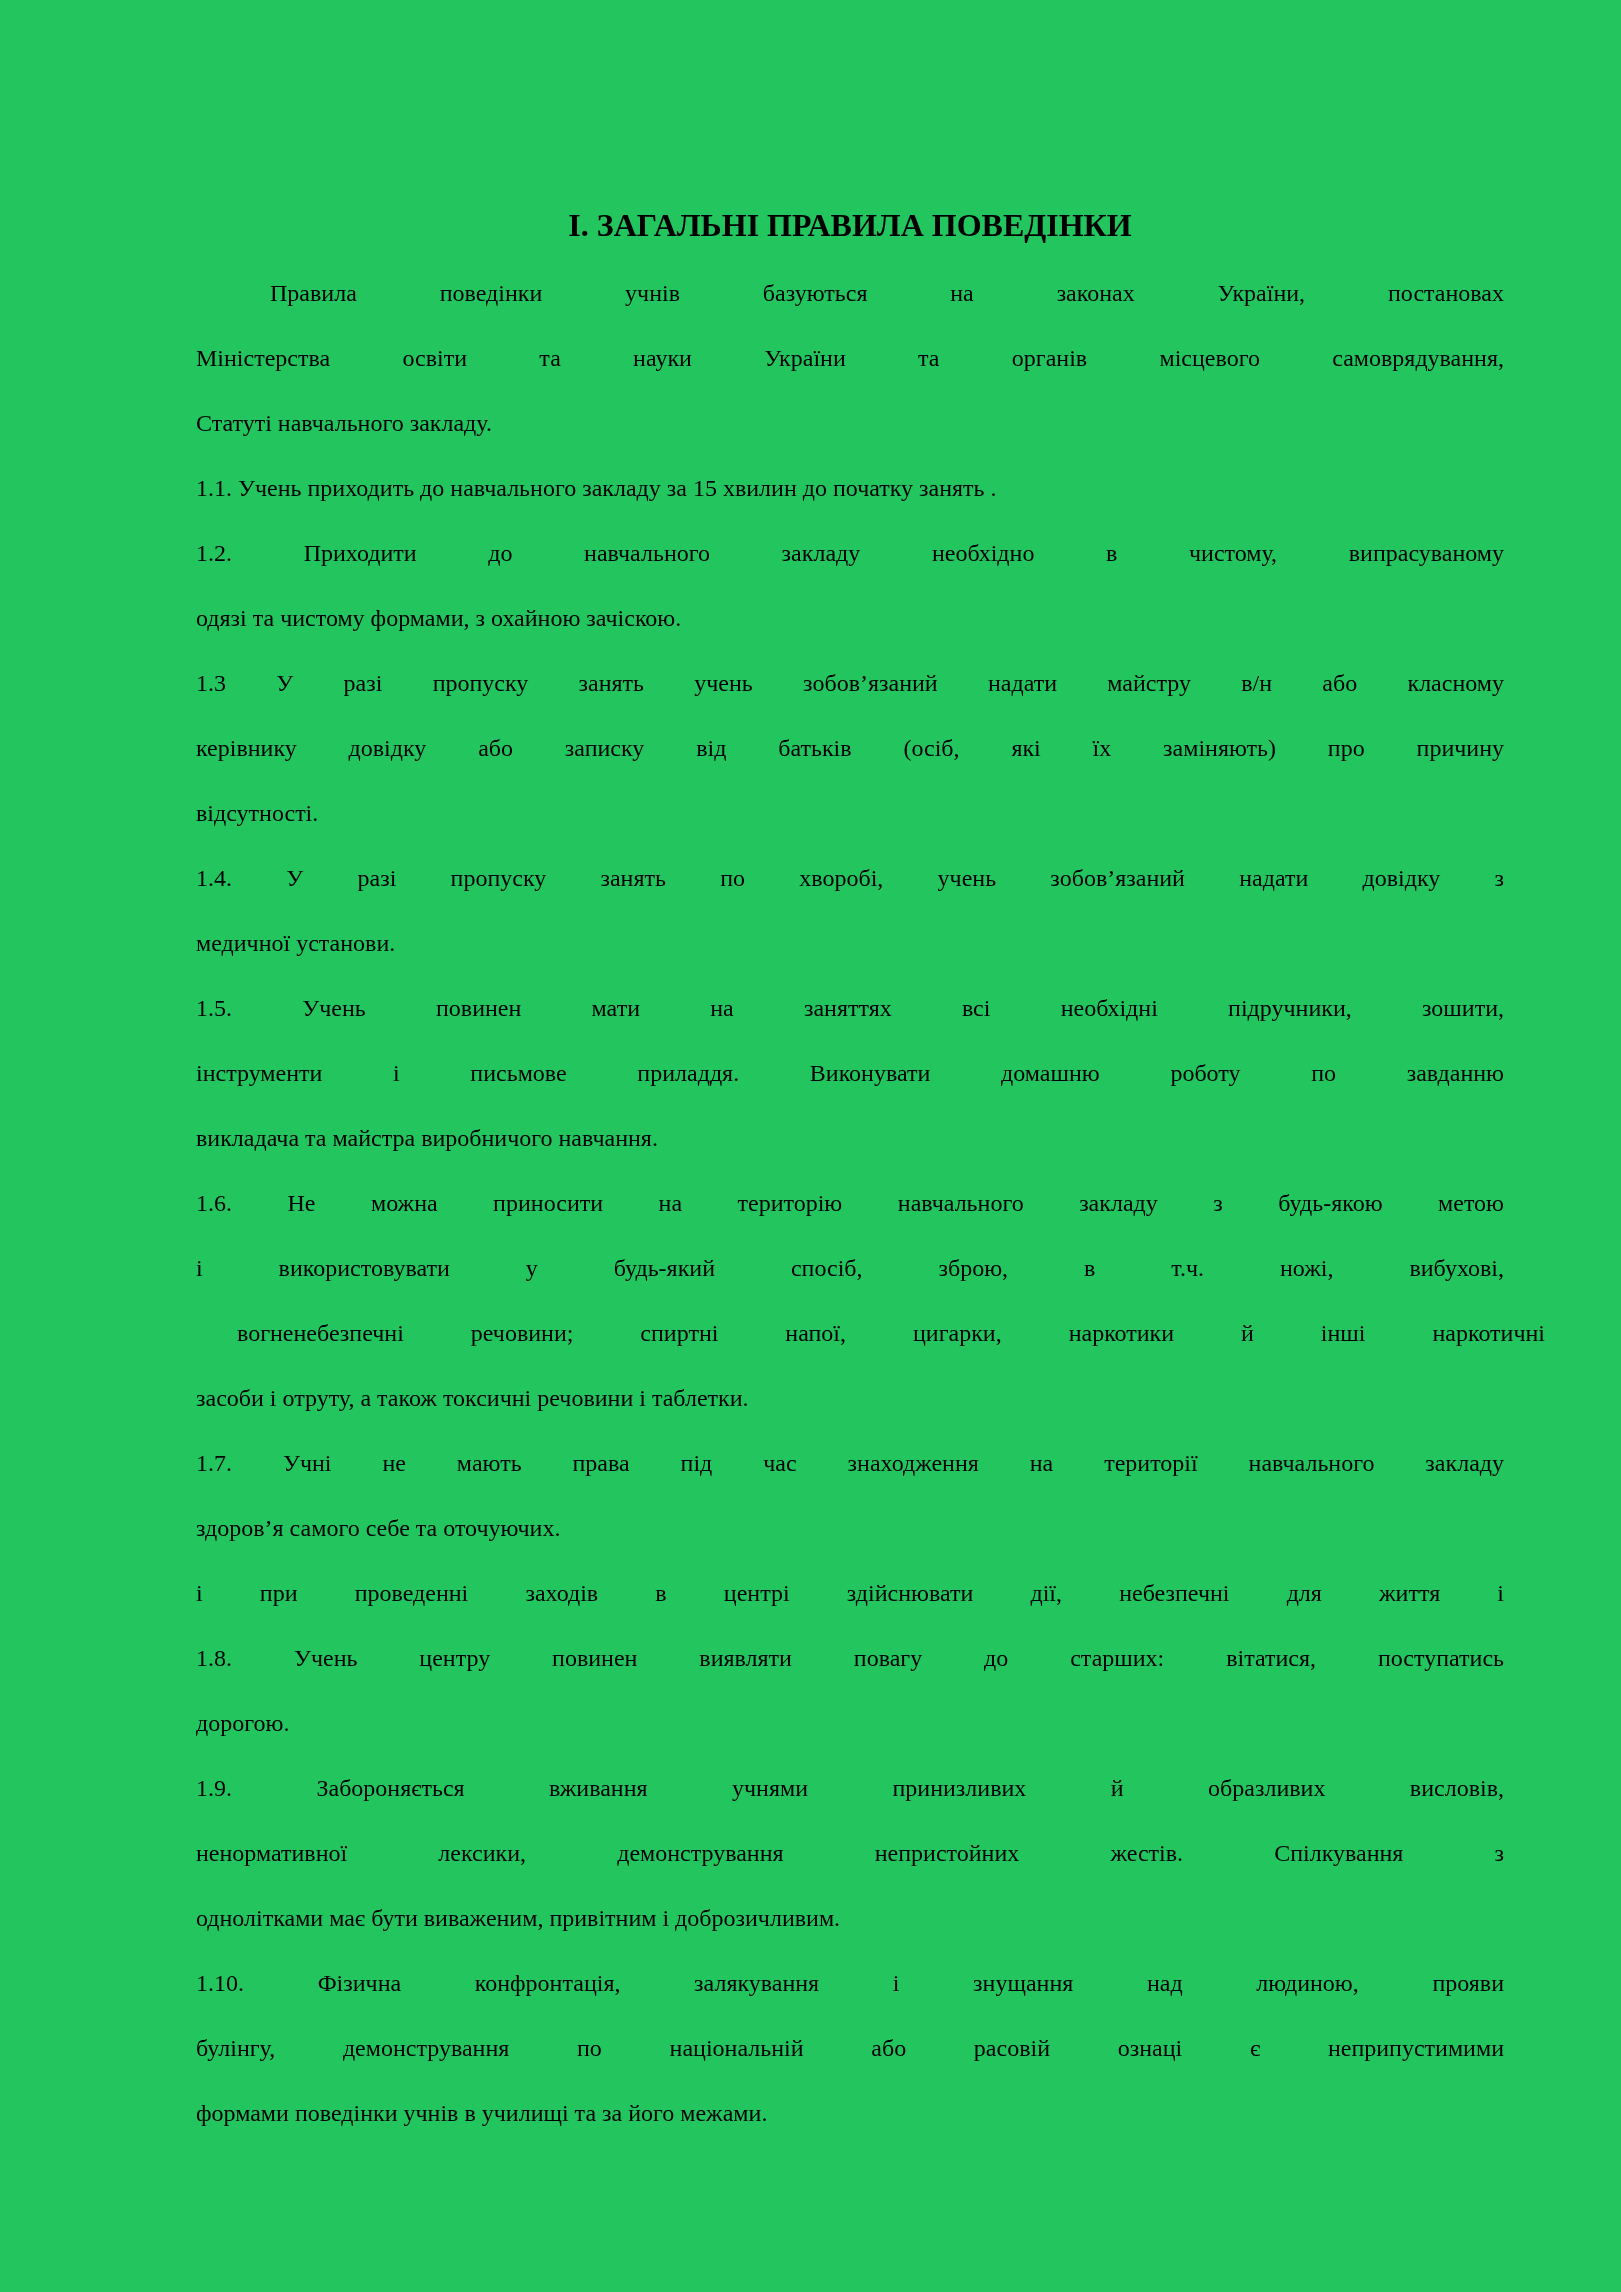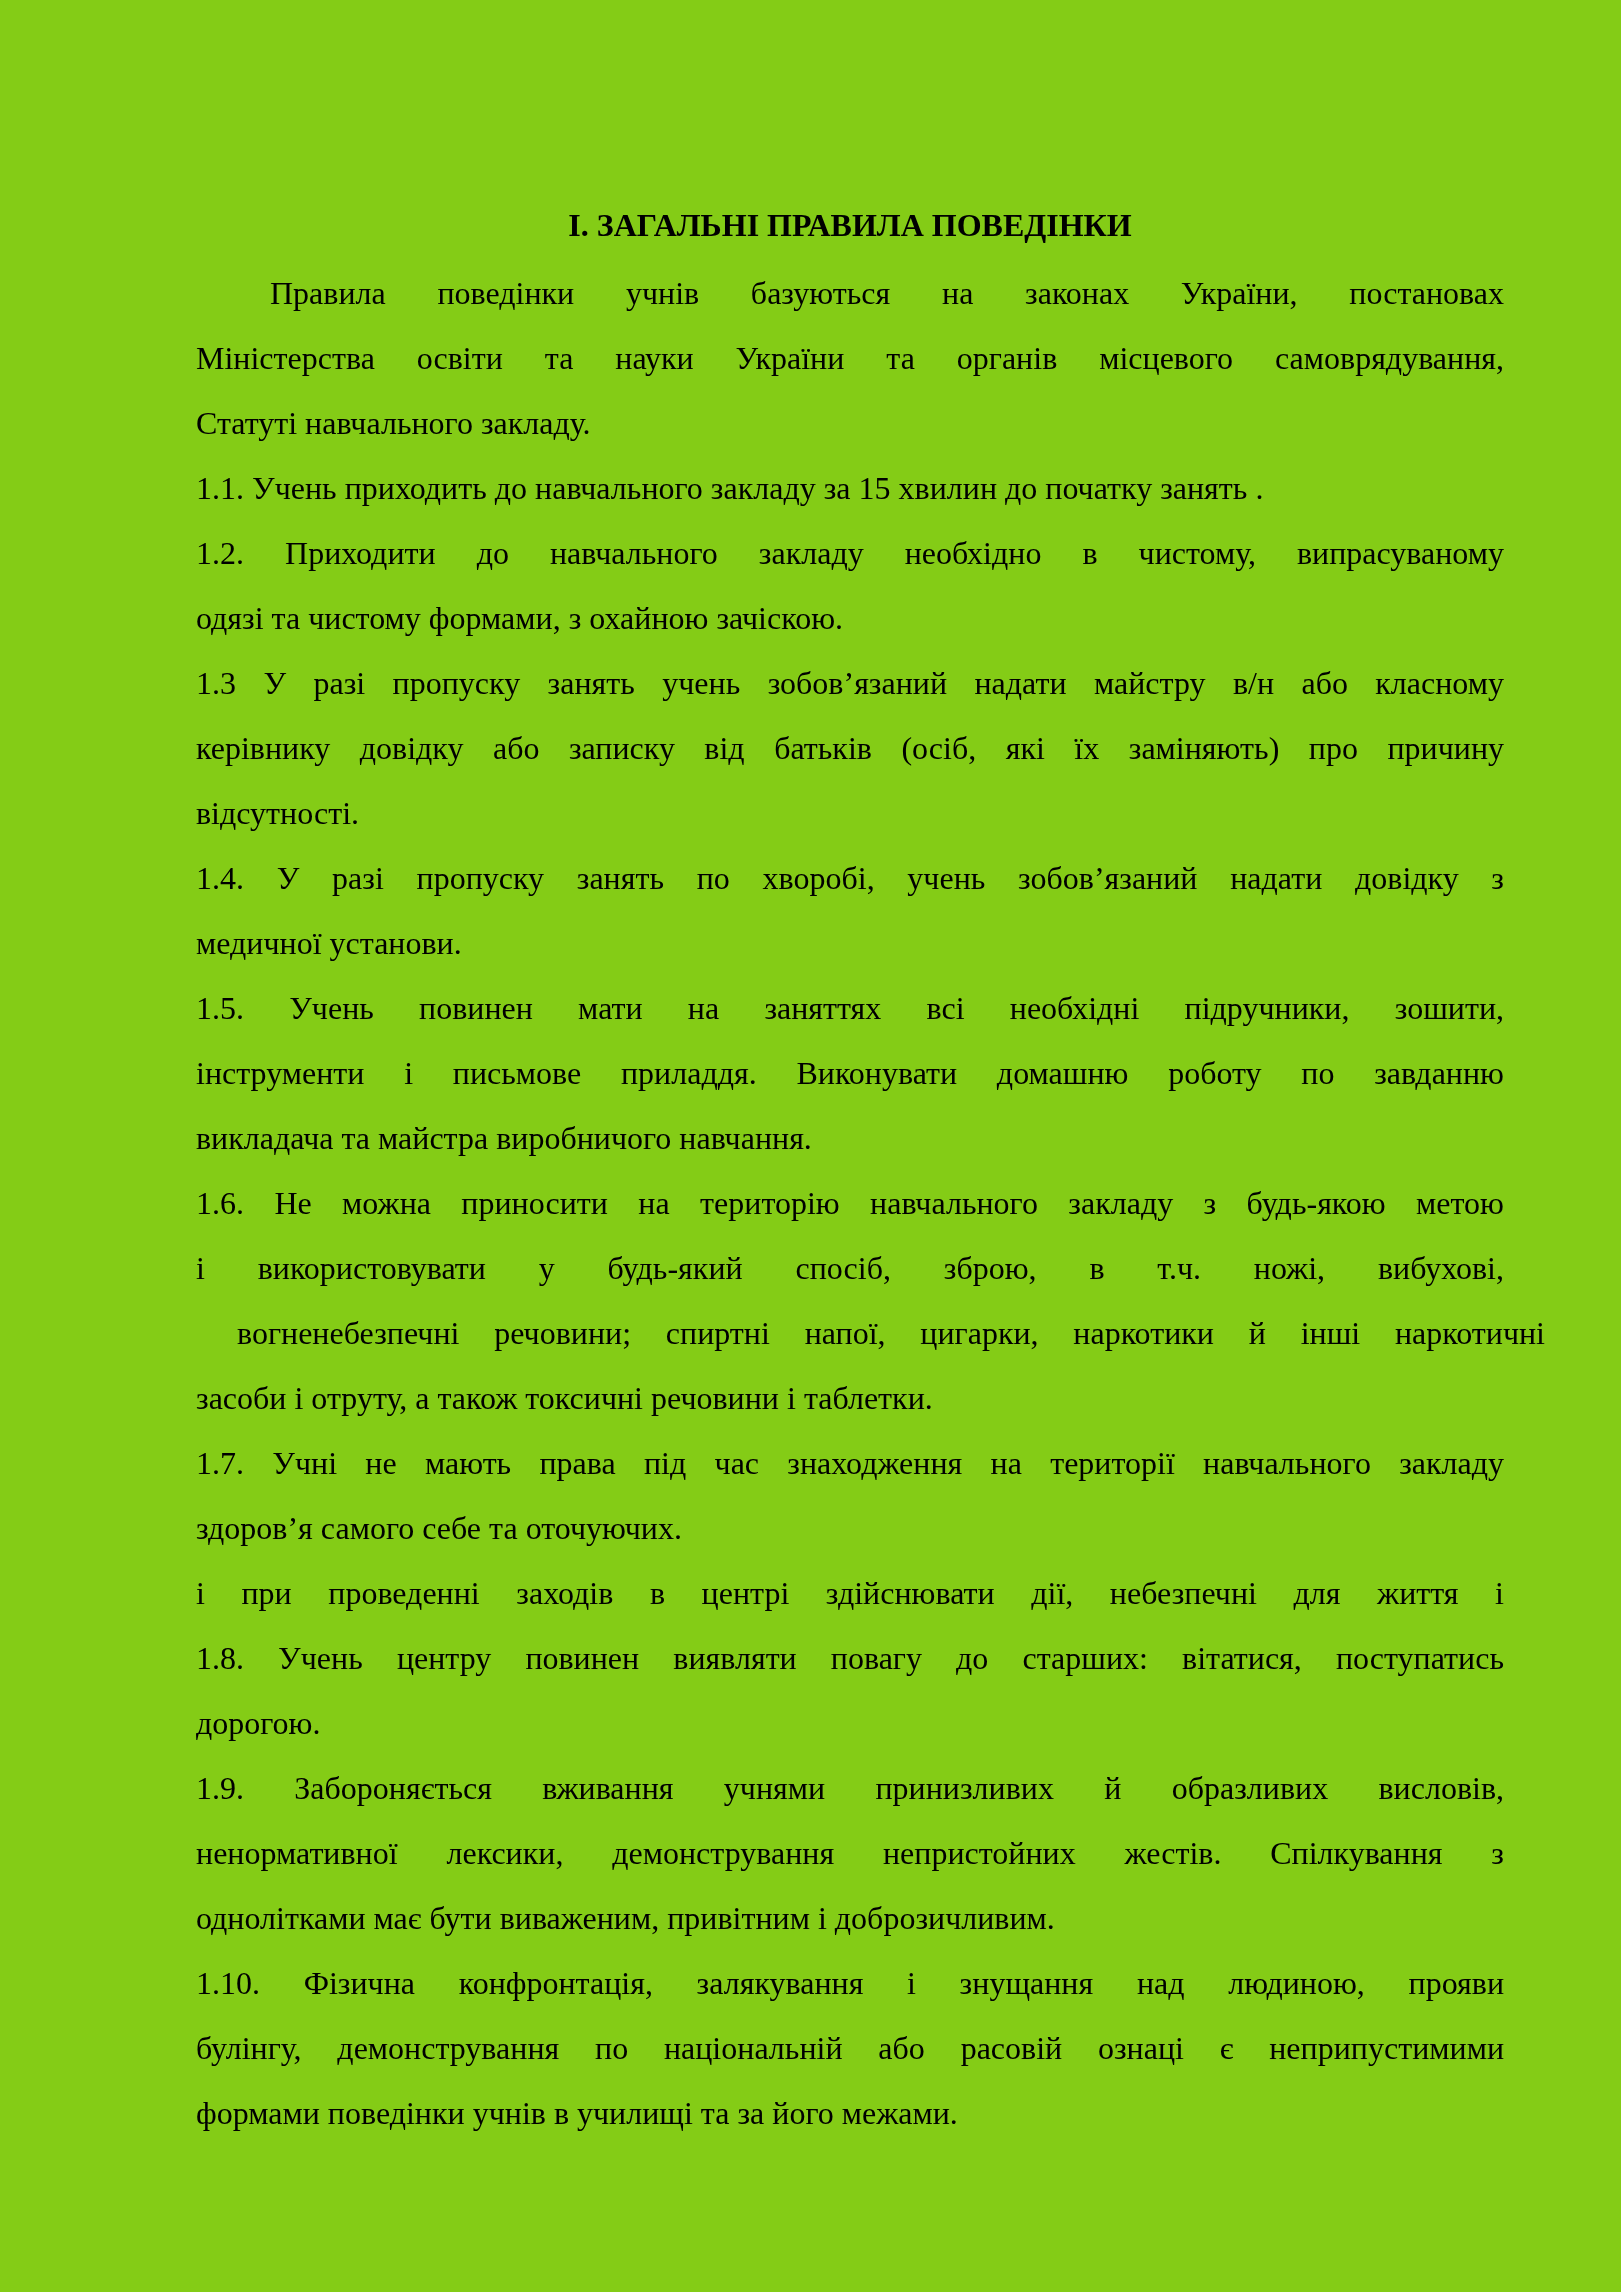--- a/index.html
+++ b/index.html
@@ -14,21 +14,21 @@
       overflow: hidden;
       font-family: "Liberation Serif", "DejaVu Serif", serif;
       color: #000000;
     }
     .page {
       position: absolute;
       left: 0;
       top: 0;
       width: 1621px;
       height: 2293px;
-      background: #84cc16;
+      background: #22c55e;
     }
     .heading {
       position: absolute;
       left: 196px;
       width: 1308px;
       top: 204px;
       height: 43px;
       line-height: 43px;
       text-align: center;
       font-weight: bold;
@@ -41,21 +41,21 @@
       left: 196px;
       top: 272px;
       width: 1308px;
       margin: 0;
       padding: 0;
     }
     .line {
       display: block;
       height: 65px;
       line-height: 43px;
-      font-size: 32px;
+      font-size: 24px;
       white-space: nowrap;
       overflow: visible;
     }
     .line.j {
       text-align: justify;
       text-align-last: justify;
     }
     .line.l {
       text-align: left;
       text-align-last: left;

